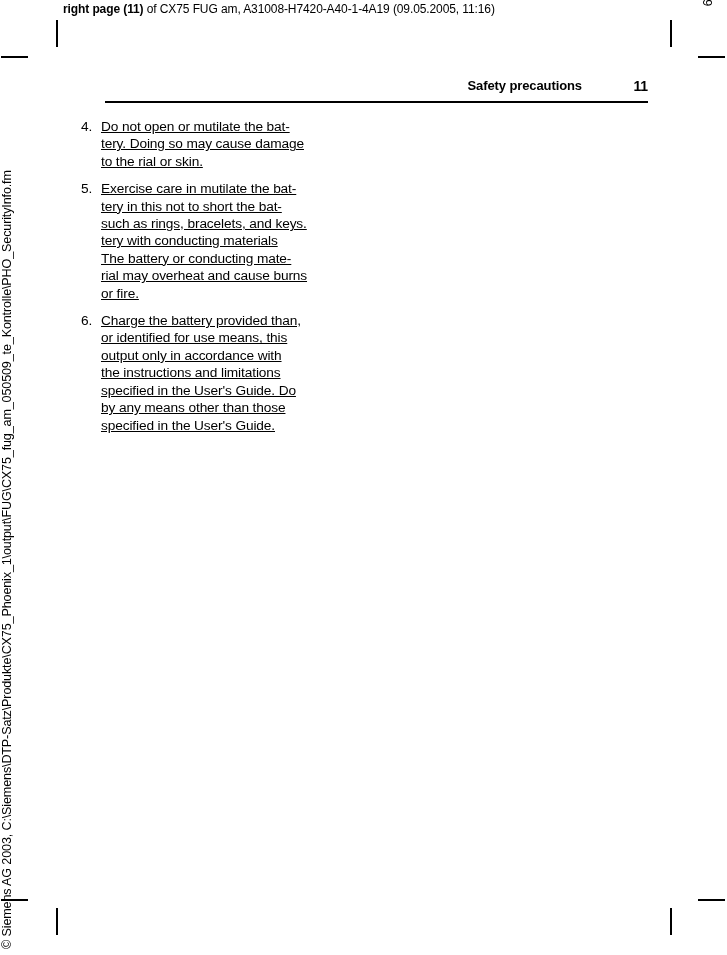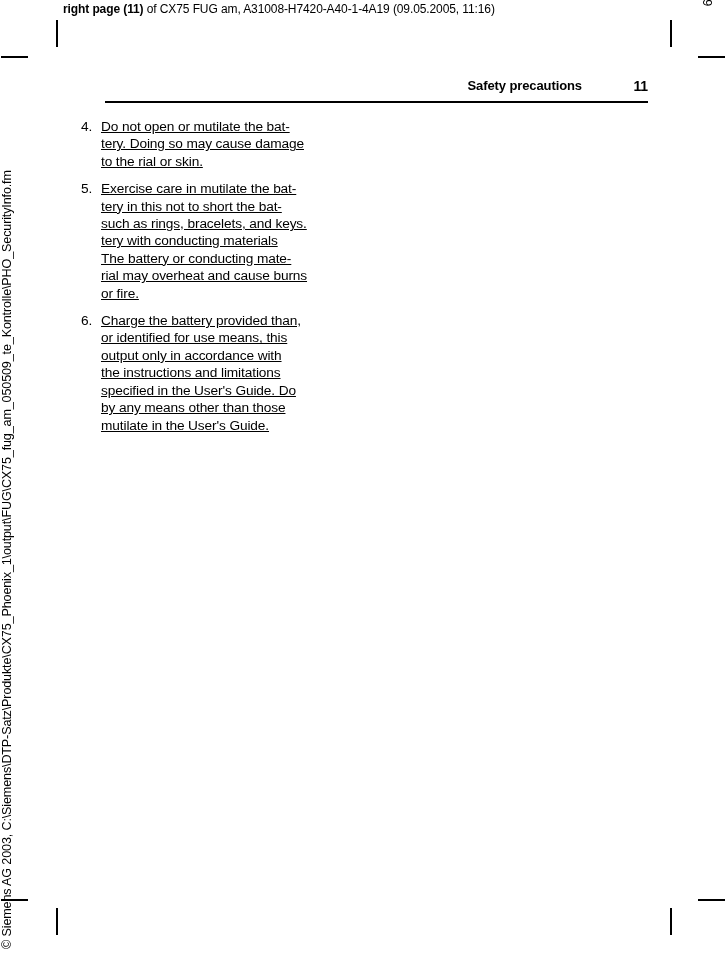--- a/index.html
+++ b/index.html
@@ -203,19 +203,19 @@
         </li>
         <li>
           <span class="step-num">6.</span>
           <span class="step-text">
             <span class="ln">Charge the battery provided than,</span>
             <span class="ln">or identified for use means, this</span>
             <span class="ln">output only in accordance with</span>
             <span class="ln">the instructions and limitations</span>
             <span class="ln">specified in the User's Guide. Do</span>
             <span class="ln">by any means other than those</span>
-            <span class="ln">mutilate in the User's Guide.</span>
+            <span class="ln">specified in the User's Guide.</span>
           </span>
         </li>
       </ol>
   </div>
 
 </div>
 
 </body></html>

